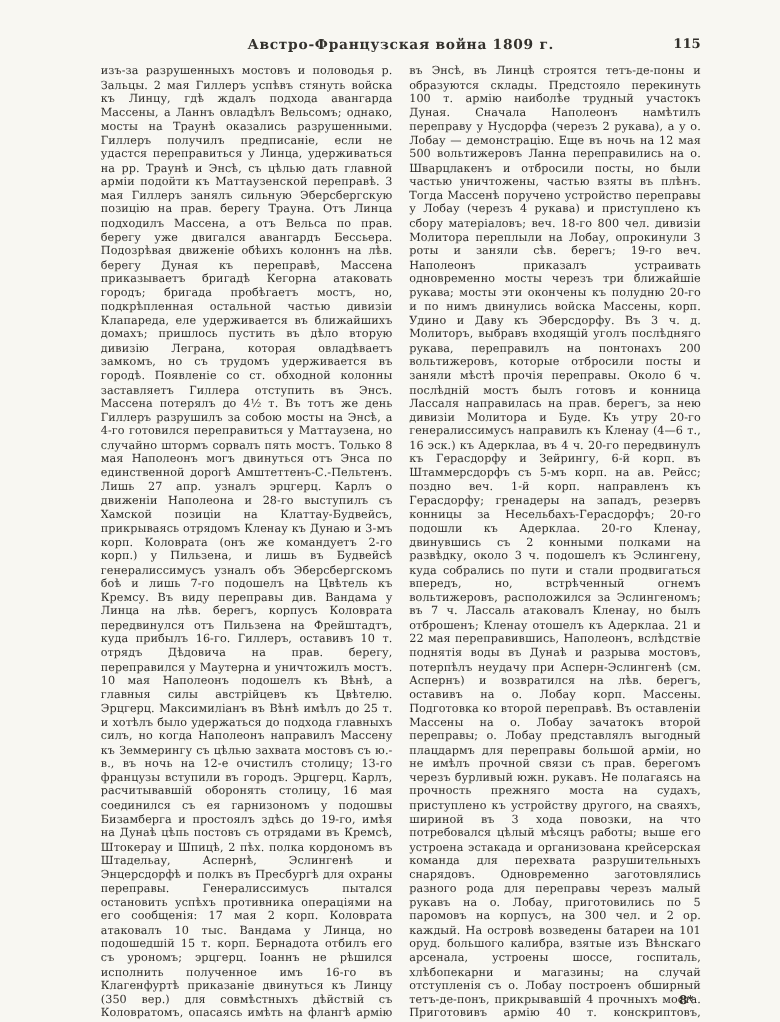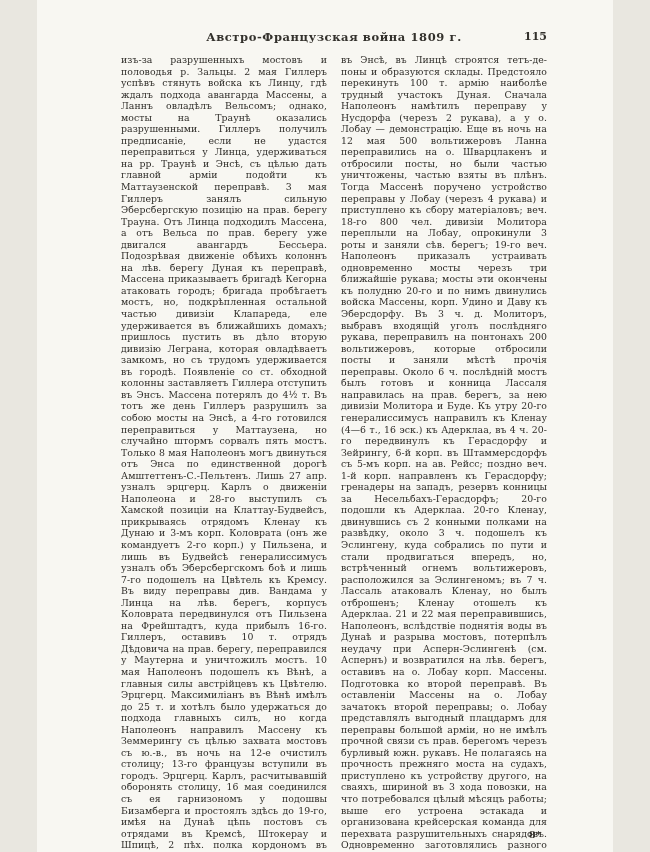--- a/index.html
+++ b/index.html
@@ -3,21 +3,21 @@
 <meta charset="utf-8">
 <style>
   html, body {
     margin: 0;
     padding: 0;
     background: #e9e7e0;
     font-family: "DejaVu Serif", "Liberation Serif", serif;
   }
   .page {
     position: relative;
-    width: 576px;
+    width: 650px;
     height: 852px;
     margin: 0 auto;
     background: #f8f7f2;
     color: #2e2c28;
     overflow: hidden;
     box-sizing: border-box;
     padding: 26px 66px 0 84px;
   }
   .page-header {
     position: relative;

